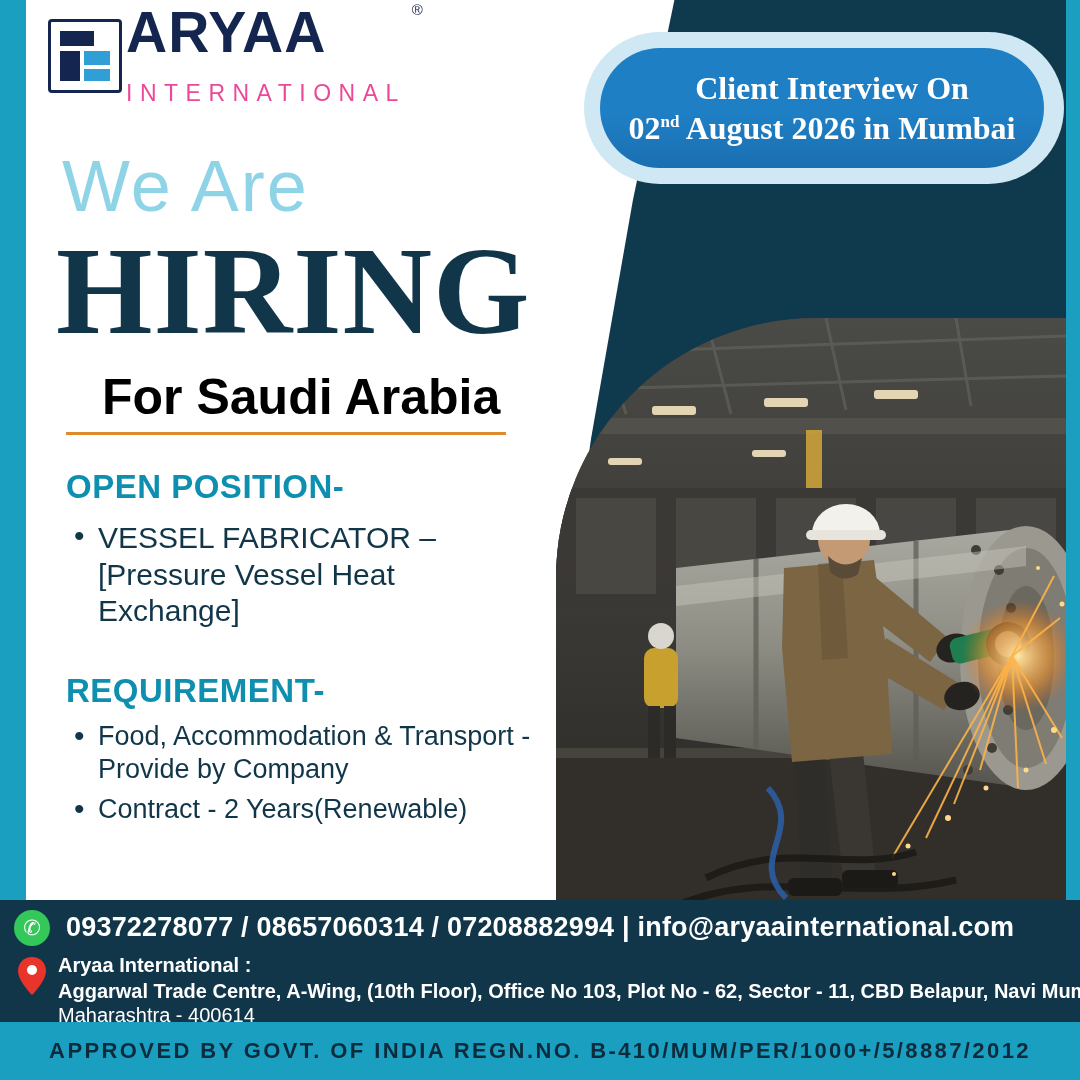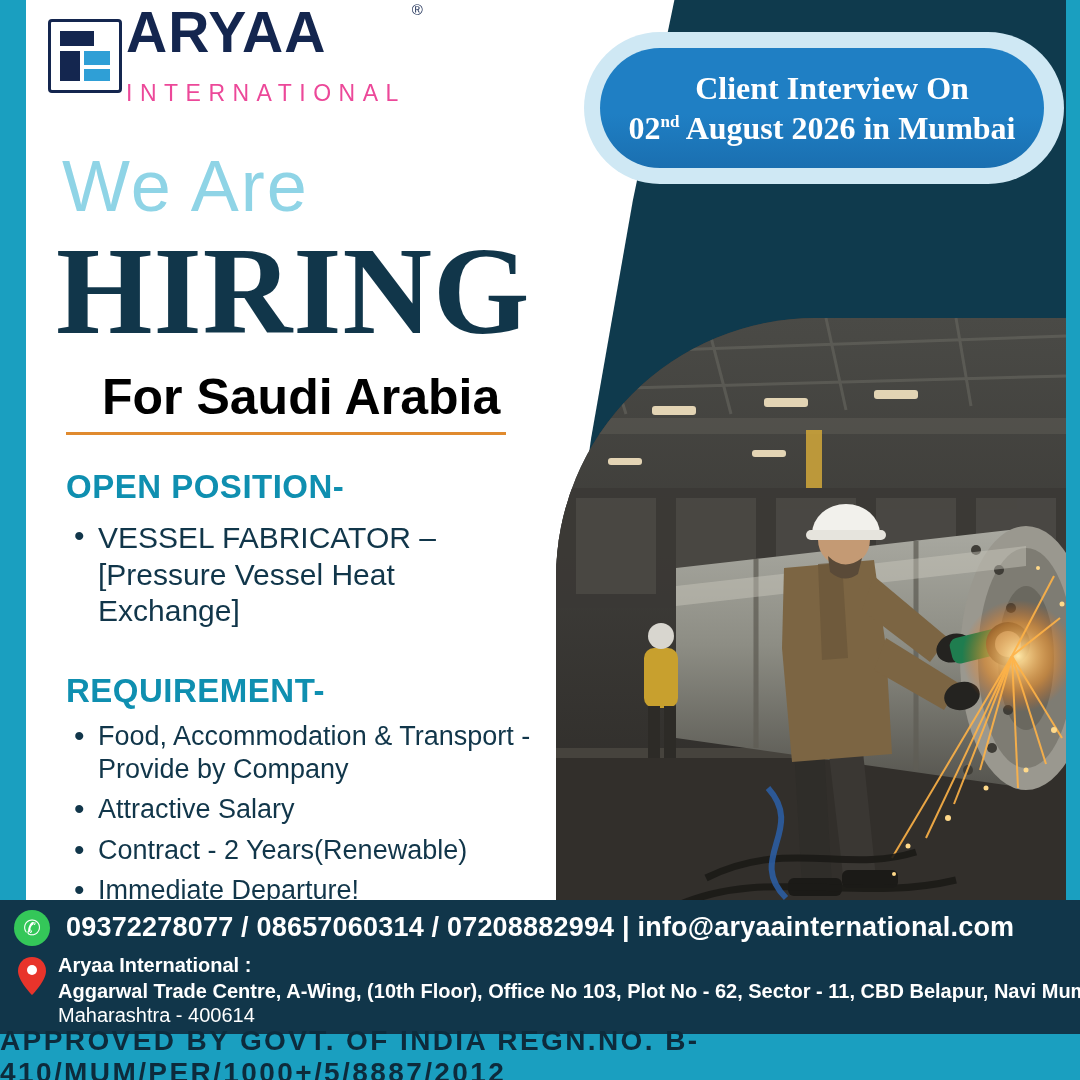--- a/index.html
+++ b/index.html
@@ -163,24 +163,24 @@
   }
   .footer-addr-l1 {
     position:absolute; left:58px; top:80px;
     font-weight:bold; font-size:20px; white-space:nowrap;
   }
   .footer-addr-l2 {
     position:absolute; left:58px; top:104px;
     font-weight:normal; font-size:20px; white-space:nowrap;
   }
   .approved {
-    position:absolute; left:0; bottom:0; width:1080px; height:46px;
+    position:absolute; left:0; bottom:0; width:1080px; height:58px;
     background:#1a9fc0; color:#0d2b3c;
     display:flex; align-items:center; justify-content:center;
-    font-weight:bold; font-size:28px; letter-spacing:2.4px;
+    font-weight:bold; font-size:22px; letter-spacing:2.4px;
     font-family:"Liberation Sans", sans-serif;
   }
 </style>
 </head>
 <body>
 
 <div class="poster">
 
   <div class="dark-shape"></div>
   <div class="left-strip"></div>
@@ -215,23 +215,21 @@
   <div class="for-rule"></div>
 
   <div class="sec-title sec-open">OPEN POSITION-</div>
   <ul class="list list-open">
     <li>VESSEL FABRICATOR – [Pressure Vessel Heat Exchange]</li>
   </ul>
 
   <div class="sec-title sec-req">REQUIREMENT-</div>
   <ul class="list list-req">
     <li>Food, Accommodation &amp; Transport -Provide by Company</li>
-    <li>Attractive Salary</li>
     <li>Contract - 2 Years(Renewable)</li>
-    <li>Immediate Departure!</li>
   </ul>
 
   <div class="photo">
     <svg viewBox="0 0 510 594" preserveAspectRatio="xMidYMid slice">
       <defs>
         <linearGradient id="bgG" x1="0" y1="0" x2="0" y2="1">
           <stop offset="0%" stop-color="#3f4murky"></stop>
         </linearGradient>
         <linearGradient id="wallG" x1="0" y1="0" x2="0" y2="1">
           <stop offset="0%" stop-color="#4a4a46"></stop>

